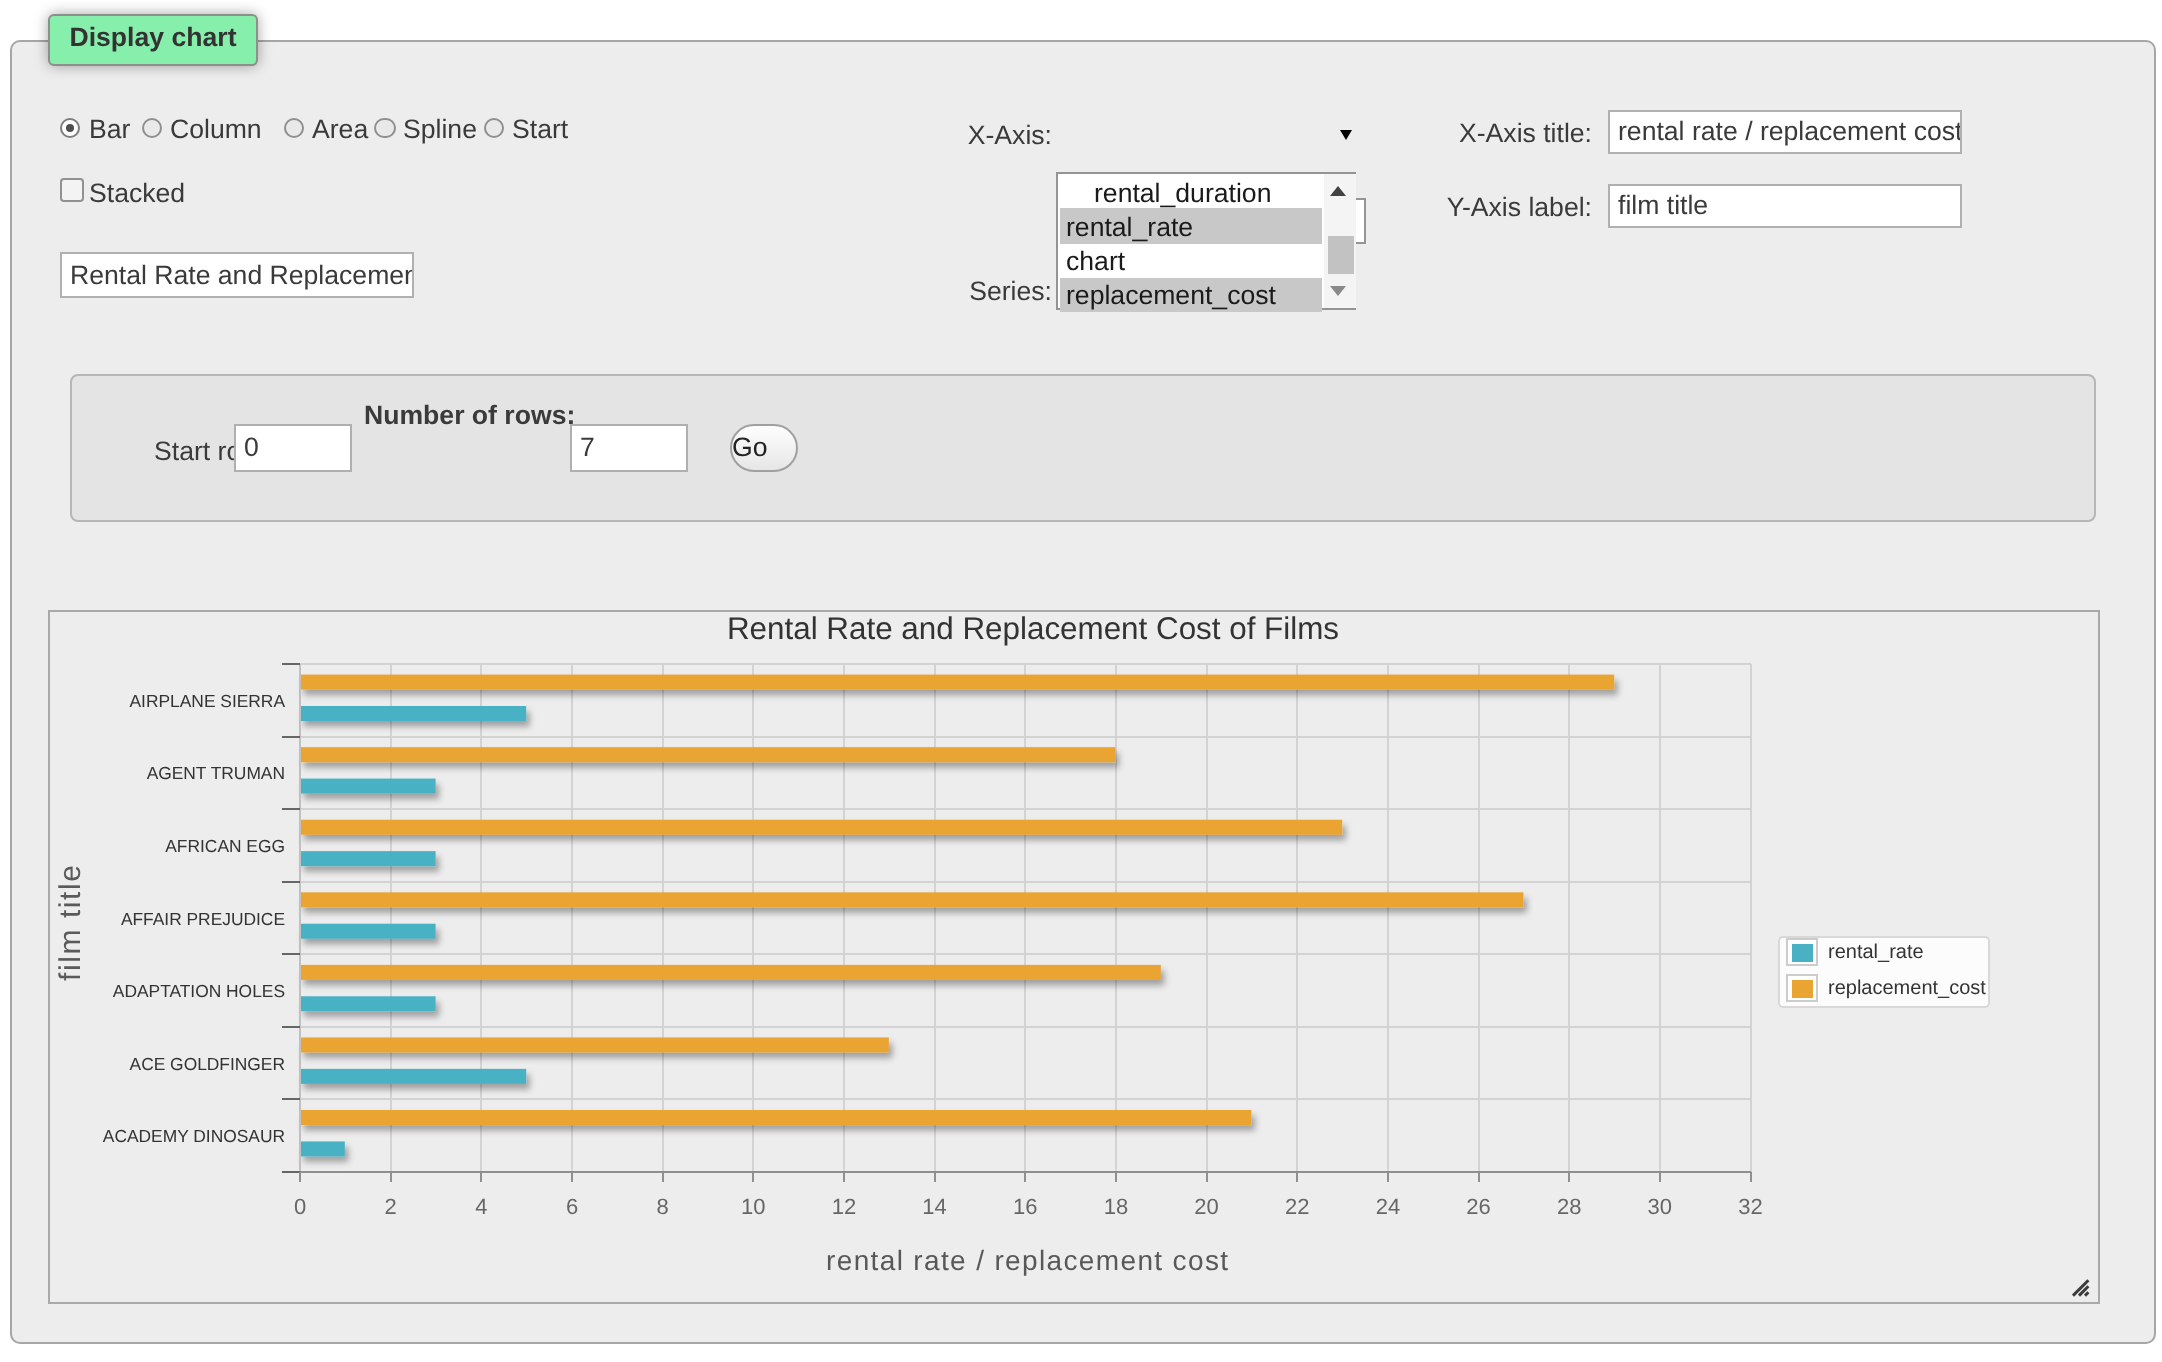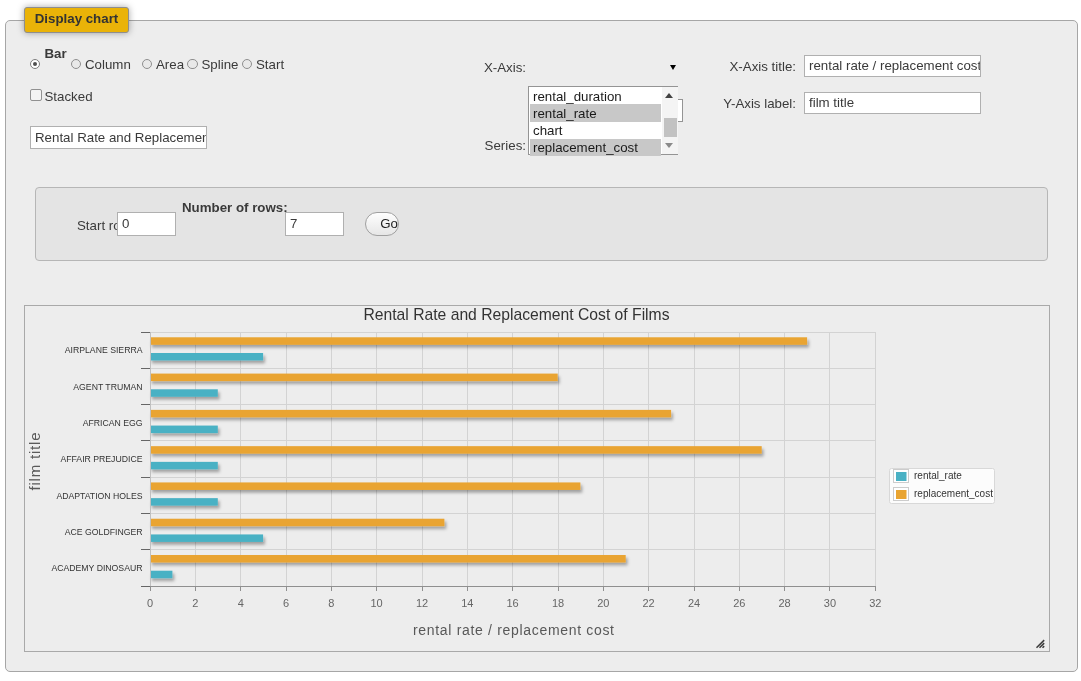--- a/index.html
+++ b/index.html
@@ -10,21 +10,21 @@
   position:relative; overflow:hidden;
   color:#3a3a3a;
 }
 .abs { position:absolute; }
 .panel {
   left:5px; top:19.5px; width:1073px; height:652.5px;
   background:#ededed; border:1px solid #a6a6a6; border-radius:5px;
 }
 .tab {
   left:24px; top:7px; width:105px; height:26px;
-  background:#eab308; border:1px solid #8e8e8e; border-radius:3px;
+  background:#86efac; border:1px solid #8e8e8e; border-radius:3px;
   box-shadow:0 0 7px rgba(0,0,0,0.35);
   font-weight:bold; font-size:13.3px; color:#333;
   text-align:center; line-height:21px;
 }
 .lbl { font-size:13.3px; color:#3a3a3a; white-space:nowrap; }
 .radio {
   width:10.5px; height:10.5px; border-radius:50%;
   border:1px solid #8f8f8f; background:#e9e9e9;
 }
 .radio.on { background:#fff; border-color:#7d7d7d; }
@@ -53,56 +53,56 @@
 .opt { position:absolute; left:1px; width:131px; height:17.25px; font-size:13.3px; color:#1a1a1a; padding:1.5px 0 0 3px; white-space:nowrap; }
 .opt.sel { background:#c8c8c8; }
 .subpanel {
   left:35px; top:187px; width:1013px; height:74px;
   background:#e4e4e4; border:1px solid #b6b6b6; border-radius:4px;
 }
 .gobtn {
   left:365px; top:212px; width:34px; height:24px;
   border:1px solid #a0a0a0; border-radius:12px;
   background:linear-gradient(#fefefe,#e6e6e6);
-  font-size:13.3px; color:#222; text-align:right; line-height:22px;
+  font-size:13.3px; color:#222; text-align:left; line-height:22px;
 }
 .chartbox {
   left:24px; top:305px; width:1026px; height:347px;
   background:#ededed; border:1px solid #a9a9a9;
 }
 </style>
 </head>
 <body>
 
 <div class="abs panel"></div>
 <div class="abs tab">Display chart</div>
 
 <div class="abs radio on" style="left:29.5px; top:58.5px;"></div>
-<span class="abs lbl" style="left:44.5px; top:46px;font-weight:bold;">Bar</span>
+<span class="abs lbl" style="left:44.5px; top:57px;">Bar</span>
 <div class="abs radio" style="left:70.5px; top:58.5px;"></div>
 <span class="abs lbl" style="left:85px; top:57px;text-align:center;">Column</span>
 <div class="abs radio" style="left:141.5px; top:58.5px;"></div>
 <span class="abs lbl" style="left:156px; top:57px;">Area</span>
 <div class="abs radio" style="left:187px; top:58.5px;"></div>
 <span class="abs lbl" style="left:201.5px; top:57px;">Spline</span>
 <div class="abs radio" style="left:241.5px; top:58.5px;"></div>
 <span class="abs lbl" style="left:256px; top:57px;">Start</span>
 
 <div class="abs checkbox" style="left:29.5px; top:89px;"></div>
 <span class="abs lbl" style="left:44.5px; top:89px;">Stacked</span>
 
 <div class="abs tinput" style="left:30px; top:126px; width:177px; height:23px; line-height:21px;">Rental Rate and Replacement Cost of Films</div>
 
 <span class="abs lbl" style="left:450px; top:60px; width:76px; text-align:right;">X-Axis:</span>
 <div class="abs selbox" style="left:529px; top:57px; width:154px; height:23px; line-height:21px; padding-left:6px;margin-top:42px;">title</div>
 <div class="abs arrow-down" style="left:670px; top:65px;"></div>
 
 <span class="abs lbl" style="left:450px; top:138px; width:76px; text-align:right;">Series:</span>
 <div class="abs listbox" style="left:528px; top:86px; width:150px; height:69px;">
-  <div class="opt" style="top:0px;">rental_duration</div>
+  <div class="opt" style="top:0px;margin-left:14px;">rental_duration</div>
   <div class="opt sel" style="top:17.25px;">rental_rate</div>
   <div class="opt" style="top:34.5px;">chart</div>
   <div class="opt sel" style="top:51.75px;">replacement_cost</div>
 
   <div class="abs" style="left:133px; top:0px; width:16px; height:67px; background:#f4f4f4;">
     <div class="abs" style="left:3px; top:6px; width:0; height:0; border-left:4.8px solid transparent; border-right:4.8px solid transparent; border-bottom:5.4px solid #424242;"></div>
     <div class="abs" style="left:1.5px; top:31px; width:13px; height:19px; background:#c2c2c2;"></div>
     <div class="abs" style="left:3px; top:56px; width:0; height:0; border-left:4.8px solid transparent; border-right:4.8px solid transparent; border-top:5.4px solid #8a8a8a;"></div>
   </div>
 </div>

